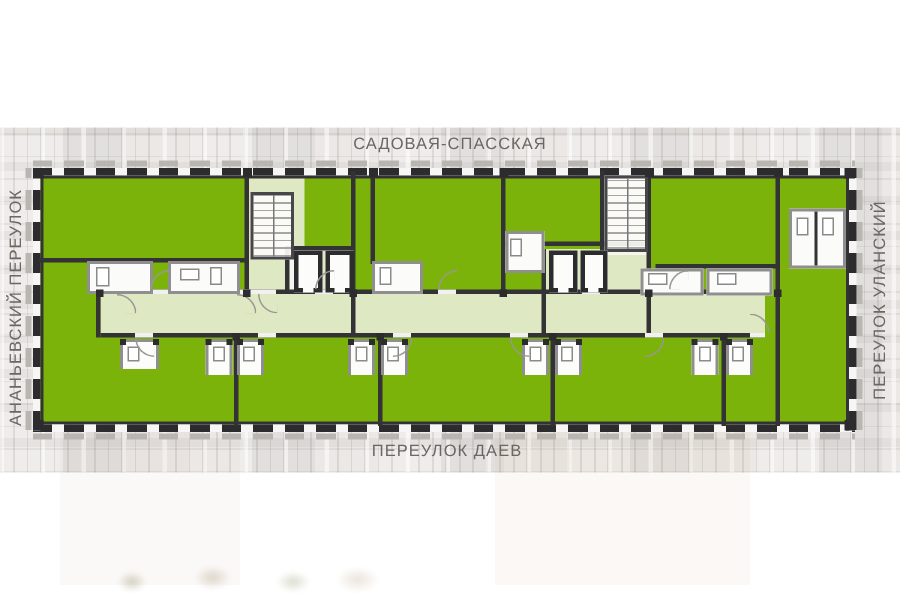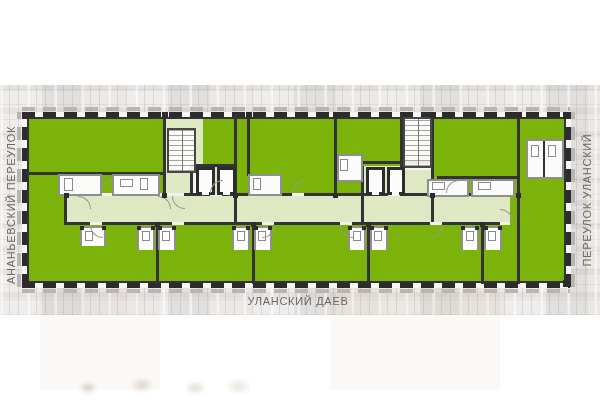--- a/index.html
+++ b/index.html
@@ -61,21 +61,22 @@
 <body>
 
 <div class="stage">
 
   <div class="photo">
     <div class="tint1"></div>
     <div class="tint2"></div>
     <div class="veg"></div>
   </div>
 
-  <div class="lbl lbl-bottom">УЛАНСКИЙ ДАЕВ</div>
+  <div class="lbl lbl-top">САДОВАЯ-СПАССКАЯ</div>
+  <div class="lbl lbl-bottom">ПЕРЕУЛОК ДАЕВ</div>
   <div class="lbl vlbl lbl-left">АНАНЬЕВСКИЙ ПЕРЕУЛОК</div>
   <div class="lbl vlbl lbl-right">ПЕРЕУЛОК УЛАНСКИЙ</div>
 
   <div id="plan">
 
     <div class="p green" style="left:26px;top:118px;width:539px;height:164px;"></div>
 
   <div class="p wh" style="left: 67px; top: 195px; width: 443px; height: 27px;"></div>
       <div class="p wh" style="left: 166px; top: 114px; width: 37px; height: 81px;"></div>
       <div class="p wh" style="left: 192px; top: 166px; width: 44px; height: 29px;"></div>

